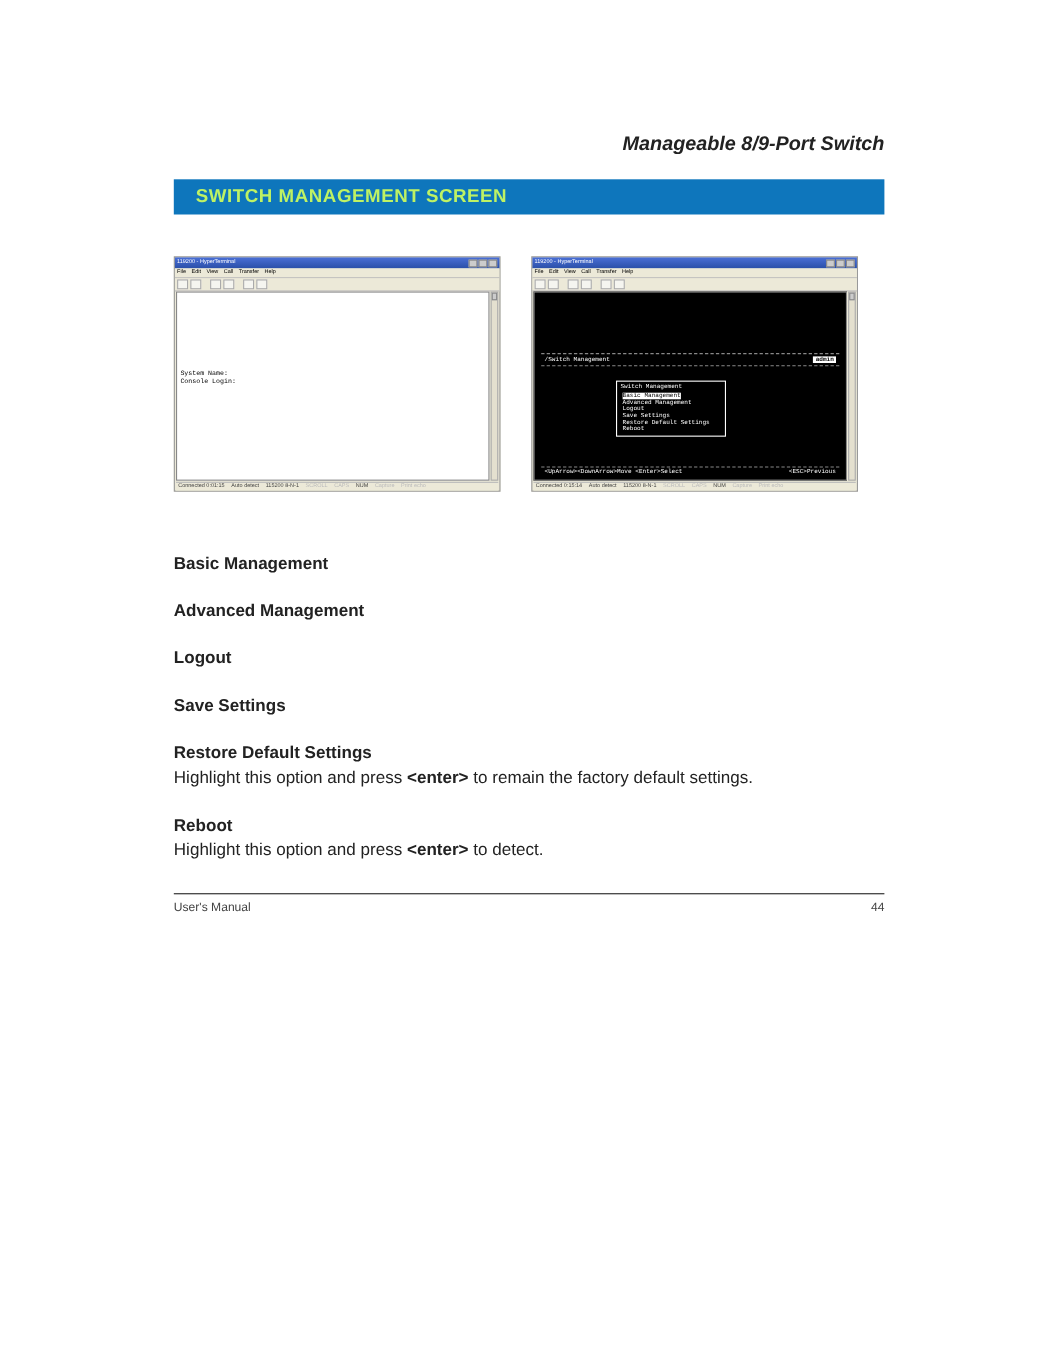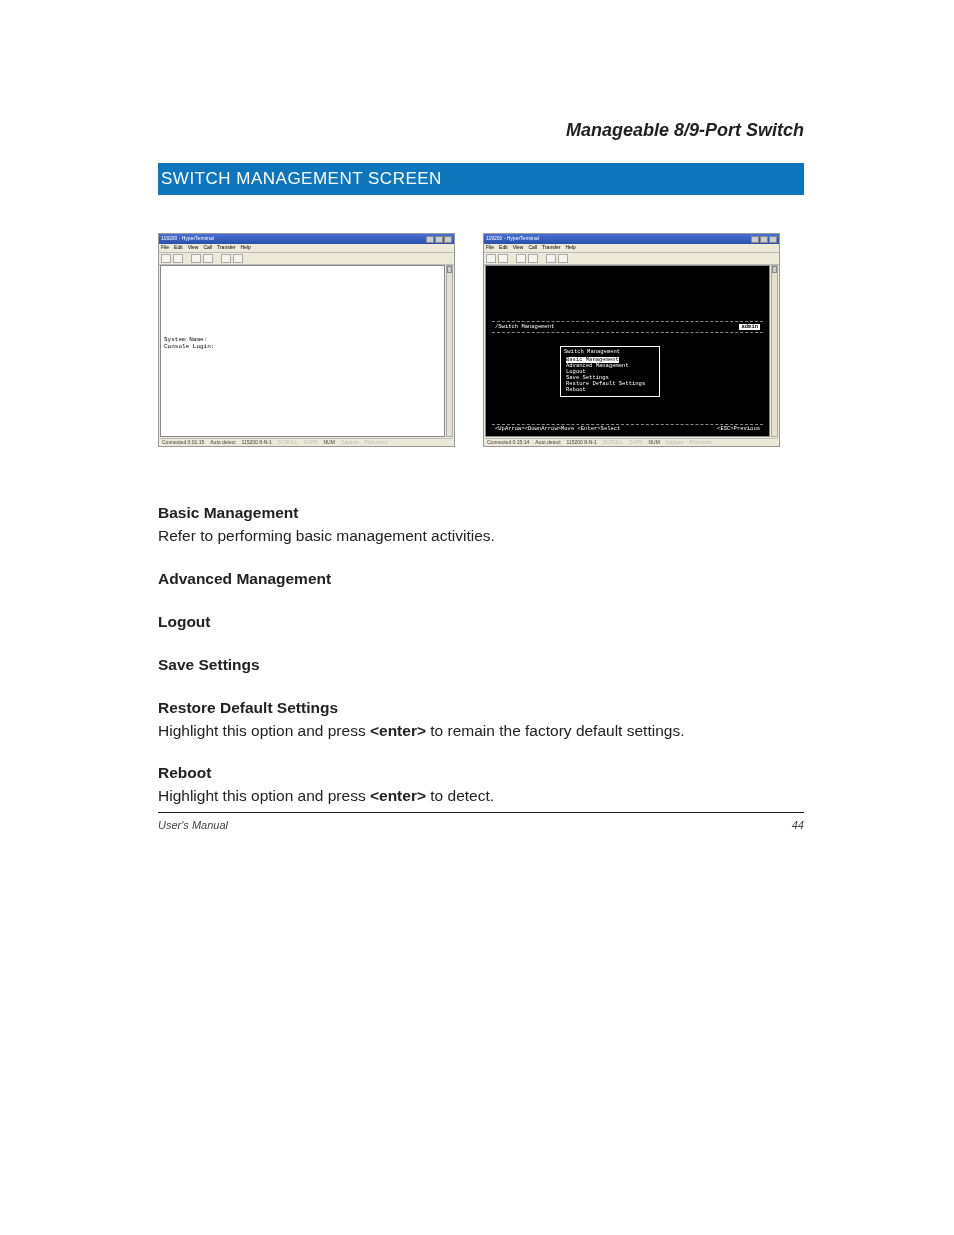--- a/index.html
+++ b/index.html
@@ -1,19 +1,19 @@
 <!DOCTYPE html>
 <html><head>
 <meta charset="utf-8">
 <style>
   * { box-sizing: border-box; margin: 0; padding: 0; }
   html, body { width: 954px; height: 1235px; background: #fff; font-family: "Segoe UI", "Trebuchet MS", Arial, sans-serif; color: #222; }
   .page { position: relative; width: 954px; height: 873px; padding: 120px 150px 60px 158px; }
   .product-name { text-align: right; font-style: italic; font-weight: 600; font-size: 18px; color: #222; margin-bottom: 22px; }
-  .section-bar { background: #0e76bc; color: #ffffff; font-weight: 400; font-size: 17px; padding: 6px 3px; letter-spacing: .5px; }
+  .section-bar { background: #0e76bc; color: #bef264; font-weight: 700; font-size: 17px; padding: 6px 20px; letter-spacing: .5px; }
   .screens { display: flex; gap: 28px; margin-top: 38px; margin-bottom: 56px; }
   .ht { width: 297px; height: 214px; border: 1px solid #999; background: #ece9d8; font-size: 6px; line-height: 1.1; color: #000; position: relative; font-family: Tahoma, Arial, sans-serif; }
   .ht-titlebar { height: 10px; background: linear-gradient(#4a6fd6,#2a4fa8); color:#fff; display:flex; align-items:center; padding:0 2px; }
   .ht-titlebar .t { flex:1; font-size:5px; }
   .ht-titlebar .wbtn { width:8px; height:7px; background:#ccc; margin-left:1px; border:1px solid #888; }
   .ht-menu { height:9px; padding:0 2px; display:flex; gap:5px; align-items:center; background:#ece9d8; border-bottom:1px solid #bbb; font-size:5px; }
   .ht-menu span { color:#000; }
   .ht-toolbar { height:12px; padding:1px 2px; display:flex; gap:2px; align-items:center; background:#ece9d8; border-bottom:1px solid #bbb; }
   .tool { width:10px; height:9px; border:1px solid #aaa; background:#f5f5f0; }
   .toolgap { width:4px; }
@@ -32,21 +32,21 @@
   .term-dark .menu-box .items { padding-left:2px; }
   .term-dark .menu-box .items div { white-space:pre; }
   .term-dark .menu-box .items .sel { background:#fff; color:#000; display:inline-block; }
   .term-dark .footer { position:absolute; bottom:4px; left:6px; right:6px; border-top:1px dashed #888; border-bottom:0; display:flex; align-items:center; padding:1px 3px 0 3px; }
   .term-dark .footer .fl { flex:1; }
   .sections { font-size: 15.5px; line-height: 1.35; color:#222; }
   .sections h3 { font-weight:700; font-size:15.5px; margin-top:22px; margin-bottom:2px; }
   .sections h3:first-child { margin-top:0; }
   .sections p .kbd { font-weight:700; }
   .foot-rule { position:absolute; left:158px; right:150px; bottom:60px; border-top:1px solid #222; }
-  .foot { position:absolute; left:158px; right:150px; bottom:42px; display:flex; font-style:italic; font-size:11px; color:#444; }
+  .foot { position:absolute; left:158px; right:150px; bottom:42px; display:flex; font-size:11px; color:#444; }
   .foot .fl { flex:1; }
 </style>
 </head>
 <body>
 
 <div class="page">
 
   <div class="product-name">Manageable 8/9-Port Switch</div>
 
   <div class="section-bar">SWITCH MANAGEMENT SCREEN</div>
@@ -157,21 +157,20 @@
         <span>NUM</span>
         <span class="dim">Capture</span>
         <span class="dim">Print echo</span>
       </div>
     </div>
 
   </div>
 
   <div class="sections">
     <h3>Basic Management</h3>
-    <p><span>Refer to performing basic management activities.</span><span class="kbd"></span><span></span></p>
 
     <h3>Advanced Management</h3>
 
     <h3>Logout</h3>
 
     <h3>Save Settings</h3>
 
     <h3>Restore Default Settings</h3>
     <p><span>Highlight this option and press </span><span class="kbd">&lt;enter&gt;</span><span> to remain the factory default settings.</span></p>
 

